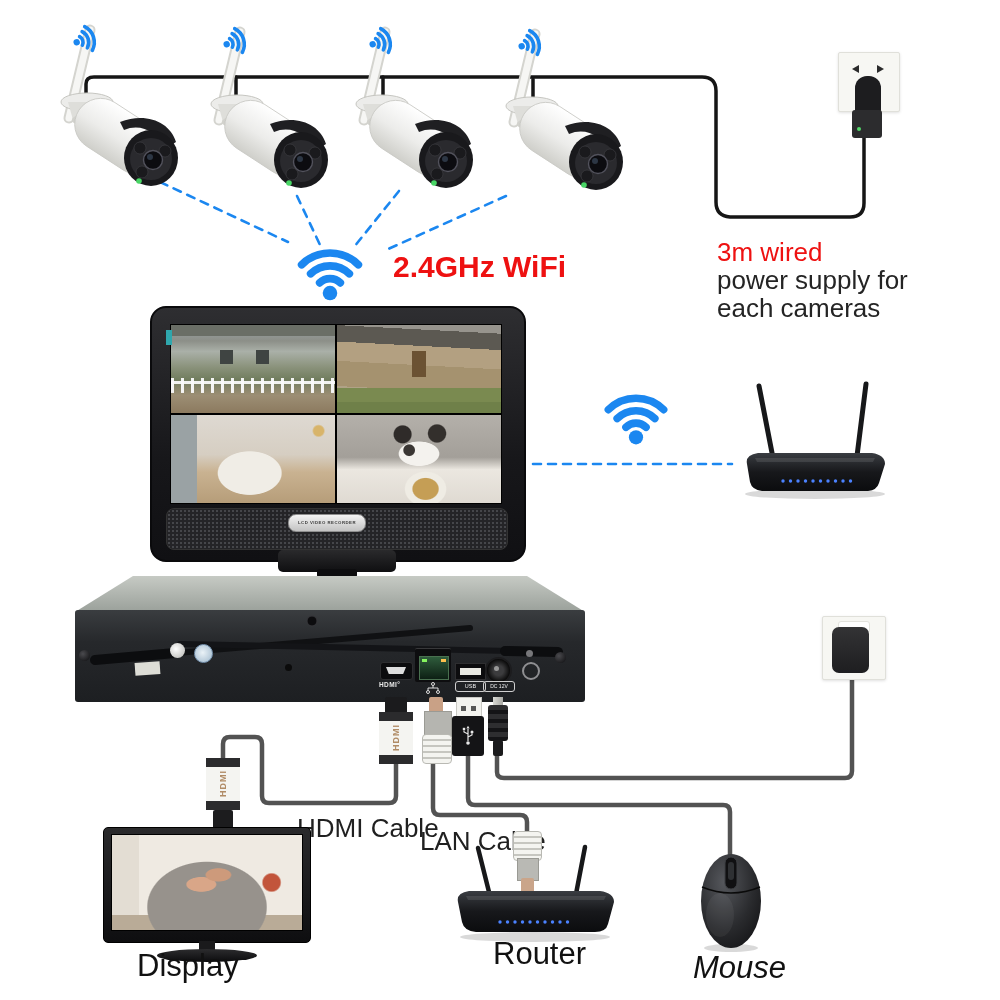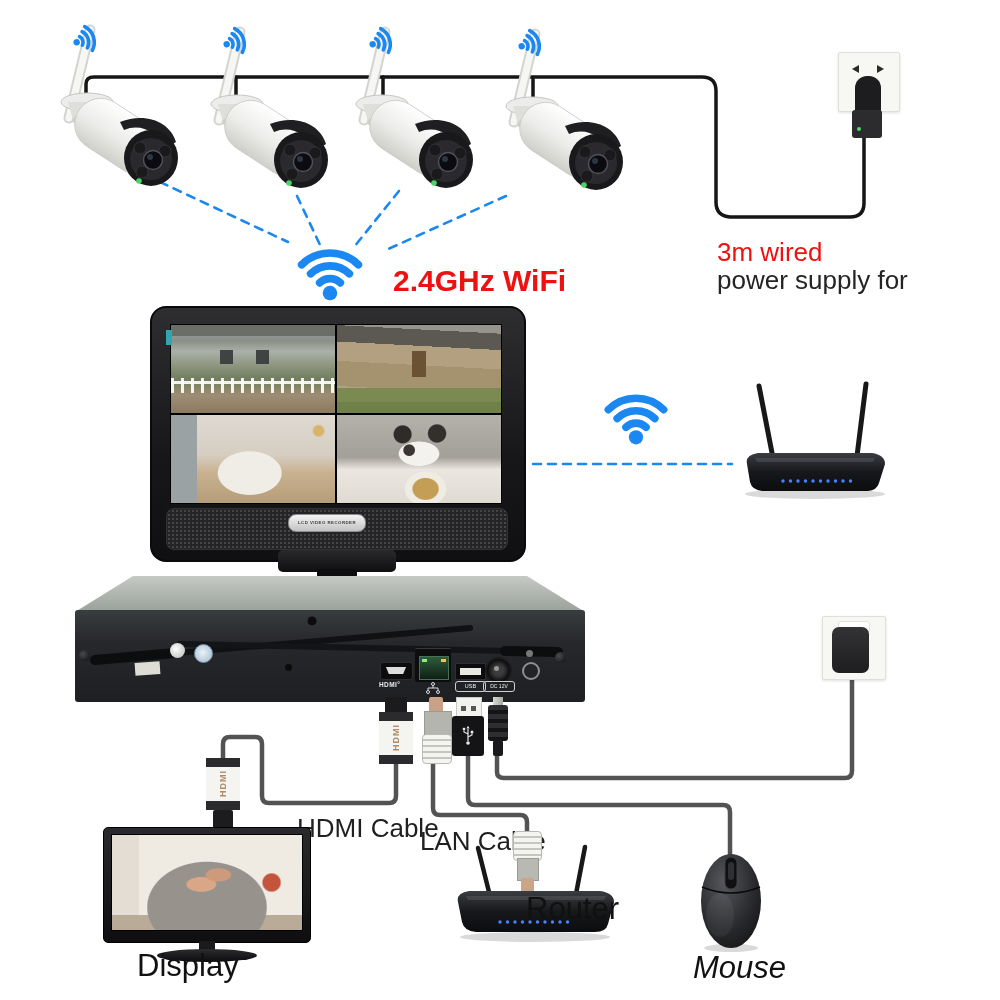--- a/index.html
+++ b/index.html
@@ -258,25 +258,26 @@
   </div>
 
   <svg class="abs" style="left:282px;top:222px;" width="96" height="82" viewBox="0 0 100 90">
     <g stroke="#1b87f0" stroke-width="8.5" fill="none" stroke-linecap="round">
       <path d="M 38.7 66.7 A 16 16 0 0 1 61.3 66.7"></path>
         <path d="M 28.8 56.8 A 30 30 0 0 1 71.2 56.8"></path>
         <path d="M 18.9 46.9 A 44 44 0 0 1 81.1 46.9"></path>
     </g>
       <circle cx="50" cy="78" r="8" fill="#1b87f0"></circle>
   </svg>
-  <div class="lbl big red" style="left:393px;top:264px;text-align:center;">2.4GHz WiFi</div>
+  <div class="lbl big red" style="left:393px;top:250px;text-align:center;">2.4GHz WiFi</div>
 
   <div class="lbl" style="left:717px;top:238px;font-size:26px;line-height:28px;">
     <span class="red" style="display:block;">3m wired</span>
     <span style="display:block;color:#242424;">power supply for</span>
+    <span style="display:block;color:#242424;">each cameras</span>
   </div>
 
   <div class="abs bezel"></div>
   <div class="abs screen">
     <div class="q q-tl"></div>
     <div class="q q-tr"></div>
     <div class="q q-bl"></div>
     <div class="q q-br"></div>
   </div>
   <div class="abs cyantab"></div>
@@ -435,21 +436,21 @@
         <circle cx="67" cy="80" r="1.7"></circle>
         <circle cx="74.5" cy="80" r="1.7"></circle>
       <circle cx="82" cy="80" r="1.7"></circle>
         <circle cx="89.5" cy="80" r="1.7"></circle>
         <circle cx="97" cy="80" r="1.7"></circle>
         <circle cx="104.5" cy="80" r="1.7"></circle>
       <circle cx="112" cy="80" r="1.7"></circle>
         <circle cx="119.5" cy="80" r="1.7"></circle>
     </g>
   </svg>
-  <div class="lbl dev-label" style="left:493px;top:891px;font-size:31px;margin-left:33px;">Router</div>
+  <div class="lbl dev-label" style="left:493px;top:936px;font-size:31px;">Router</div>
 
   <svg class="abs" style="left:698px;top:845px;" width="66" height="110" viewBox="0 0 66 110">
     <ellipse cx="33" cy="103" rx="27" ry="4" fill="rgba(0,0,0,0.15)"></ellipse>
     <ellipse cx="33" cy="56" rx="30" ry="47" fill="url(#mouseBody)"></ellipse>
     <path d="M 4 42 Q 33 54 62 42" stroke="#0a0a0a" stroke-width="1.6" fill="none"></path>
     <rect x="27" y="12" width="12" height="32" rx="6" fill="#101012" stroke="#3c3e42" stroke-width="1"></rect>
     <rect x="30" y="17" width="6" height="18" rx="3" fill="#2e3033"></rect>
     <ellipse cx="22" cy="70" rx="14" ry="22" fill="rgba(255,255,255,0.05)"></ellipse>
   </svg>
   <div class="lbl dev-label" style="left:693px;top:950px;font-size:31px;font-style:italic;">Mouse</div>

